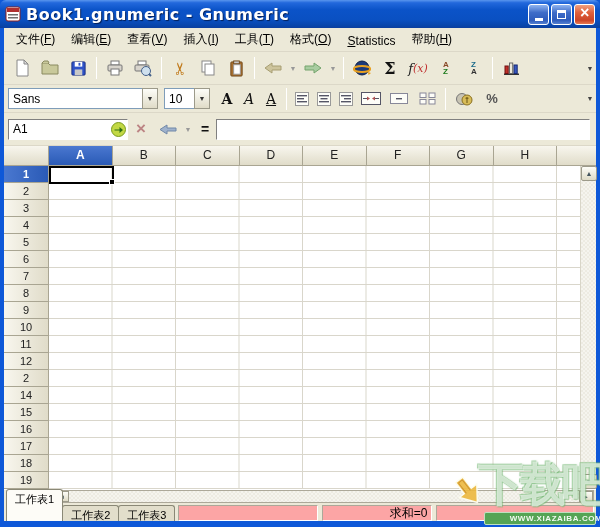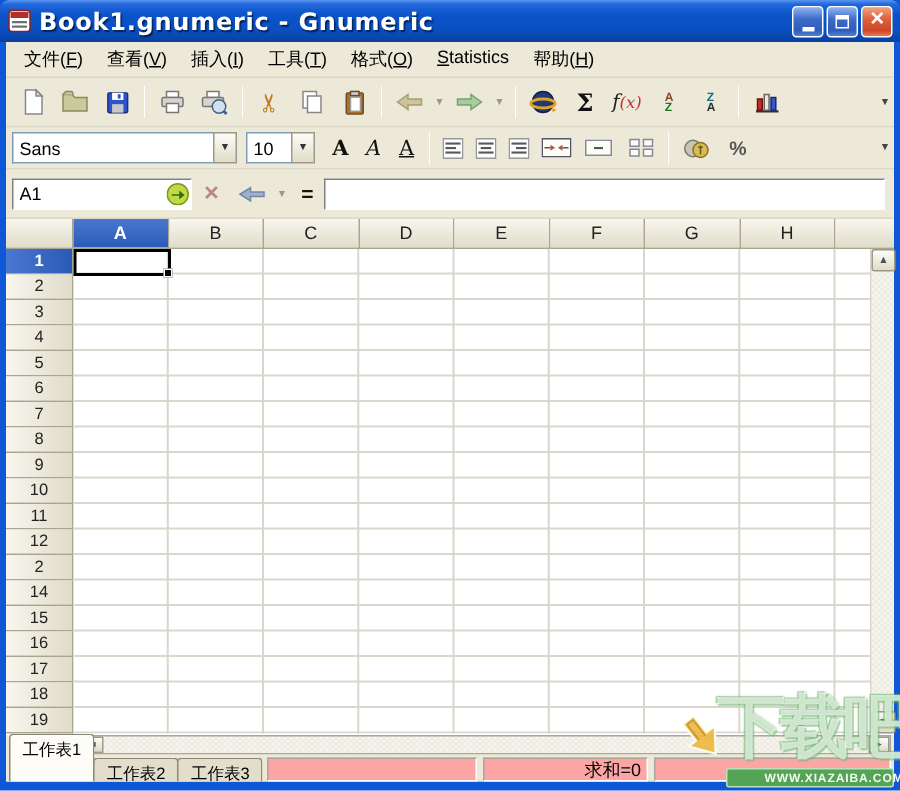--- a/index.html
+++ b/index.html
@@ -22,21 +22,21 @@
   .winbtn.close { background:linear-gradient(180deg,#F0A080 0%,#E0603C 40%,#CC4528 80%,#E87850 100%); }
   .glyph-min { width:8px; height:3px; background:#fff; margin-top:10px; }
   .glyph-max { width:9px; height:9px; border:1px solid #fff; border-top-width:3px; }
   .glyph-close { color:#fff; font-size:16px; font-weight:bold; line-height:1; margin-top:-2px; }
 
   
   .content { position:absolute; left:4px; top:28px; width:592px; height:493px; background:#ECE9D8; }
 
   
   .menubar { position:absolute; left:0; top:0; width:592px; height:24px; background:#ECE9D8;
-    display:flex; align-items:flex-start; padding-left:4px; border-bottom:1px solid #DCD8C8; }
+    display:flex; align-items:flex-end; padding-left:4px; border-bottom:1px solid #DCD8C8; }
   .menu-item { font-size:12px; color:#000; padding:3px 8px; cursor:default; white-space:nowrap; }
   .menu-item u { text-decoration:underline; }
 
   
   .toolbar { position:absolute; left:0; width:592px; background:#ECE9D8; display:flex; align-items:center; }
   .tb1 { top:24px; height:33px; border-bottom:1px solid #DCD8C8; padding-left:4px; }
   .tb2 { top:57px; height:28px; border-bottom:1px solid #DCD8C8; padding-left:4px; }
   .tbtn { width:28px; height:26px; display:flex; align-items:center; justify-content:center;
     background:transparent; border:1px solid transparent; cursor:pointer; flex:none; }
   .tbtn.small { width:22px; height:22px; }
@@ -156,20 +156,21 @@
       <button class="winbtn close">
           <i class="glyph-close">×</i>
         </button>
     </span>
   </div>
 
   <div class="content">
 
     <div class="menubar" id="menu-bar">
         <span class="menu-item">文件(<u>F</u>)</span>
+        <span class="menu-item">编辑(<u>E</u>)</span>
         <span class="menu-item">查看(<u>V</u>)</span>
         <span class="menu-item">插入(<u>I</u>)</span>
         <span class="menu-item">工具(<u>T</u>)</span>
         <span class="menu-item">格式(<u>O</u>)</span>
         <span class="menu-item"><u>S</u>tatistics</span>
         <span class="menu-item">帮助(<u>H</u>)</span>
       </div>
 
     <div class="toolbar tb1">
       <button class="tbtn">

